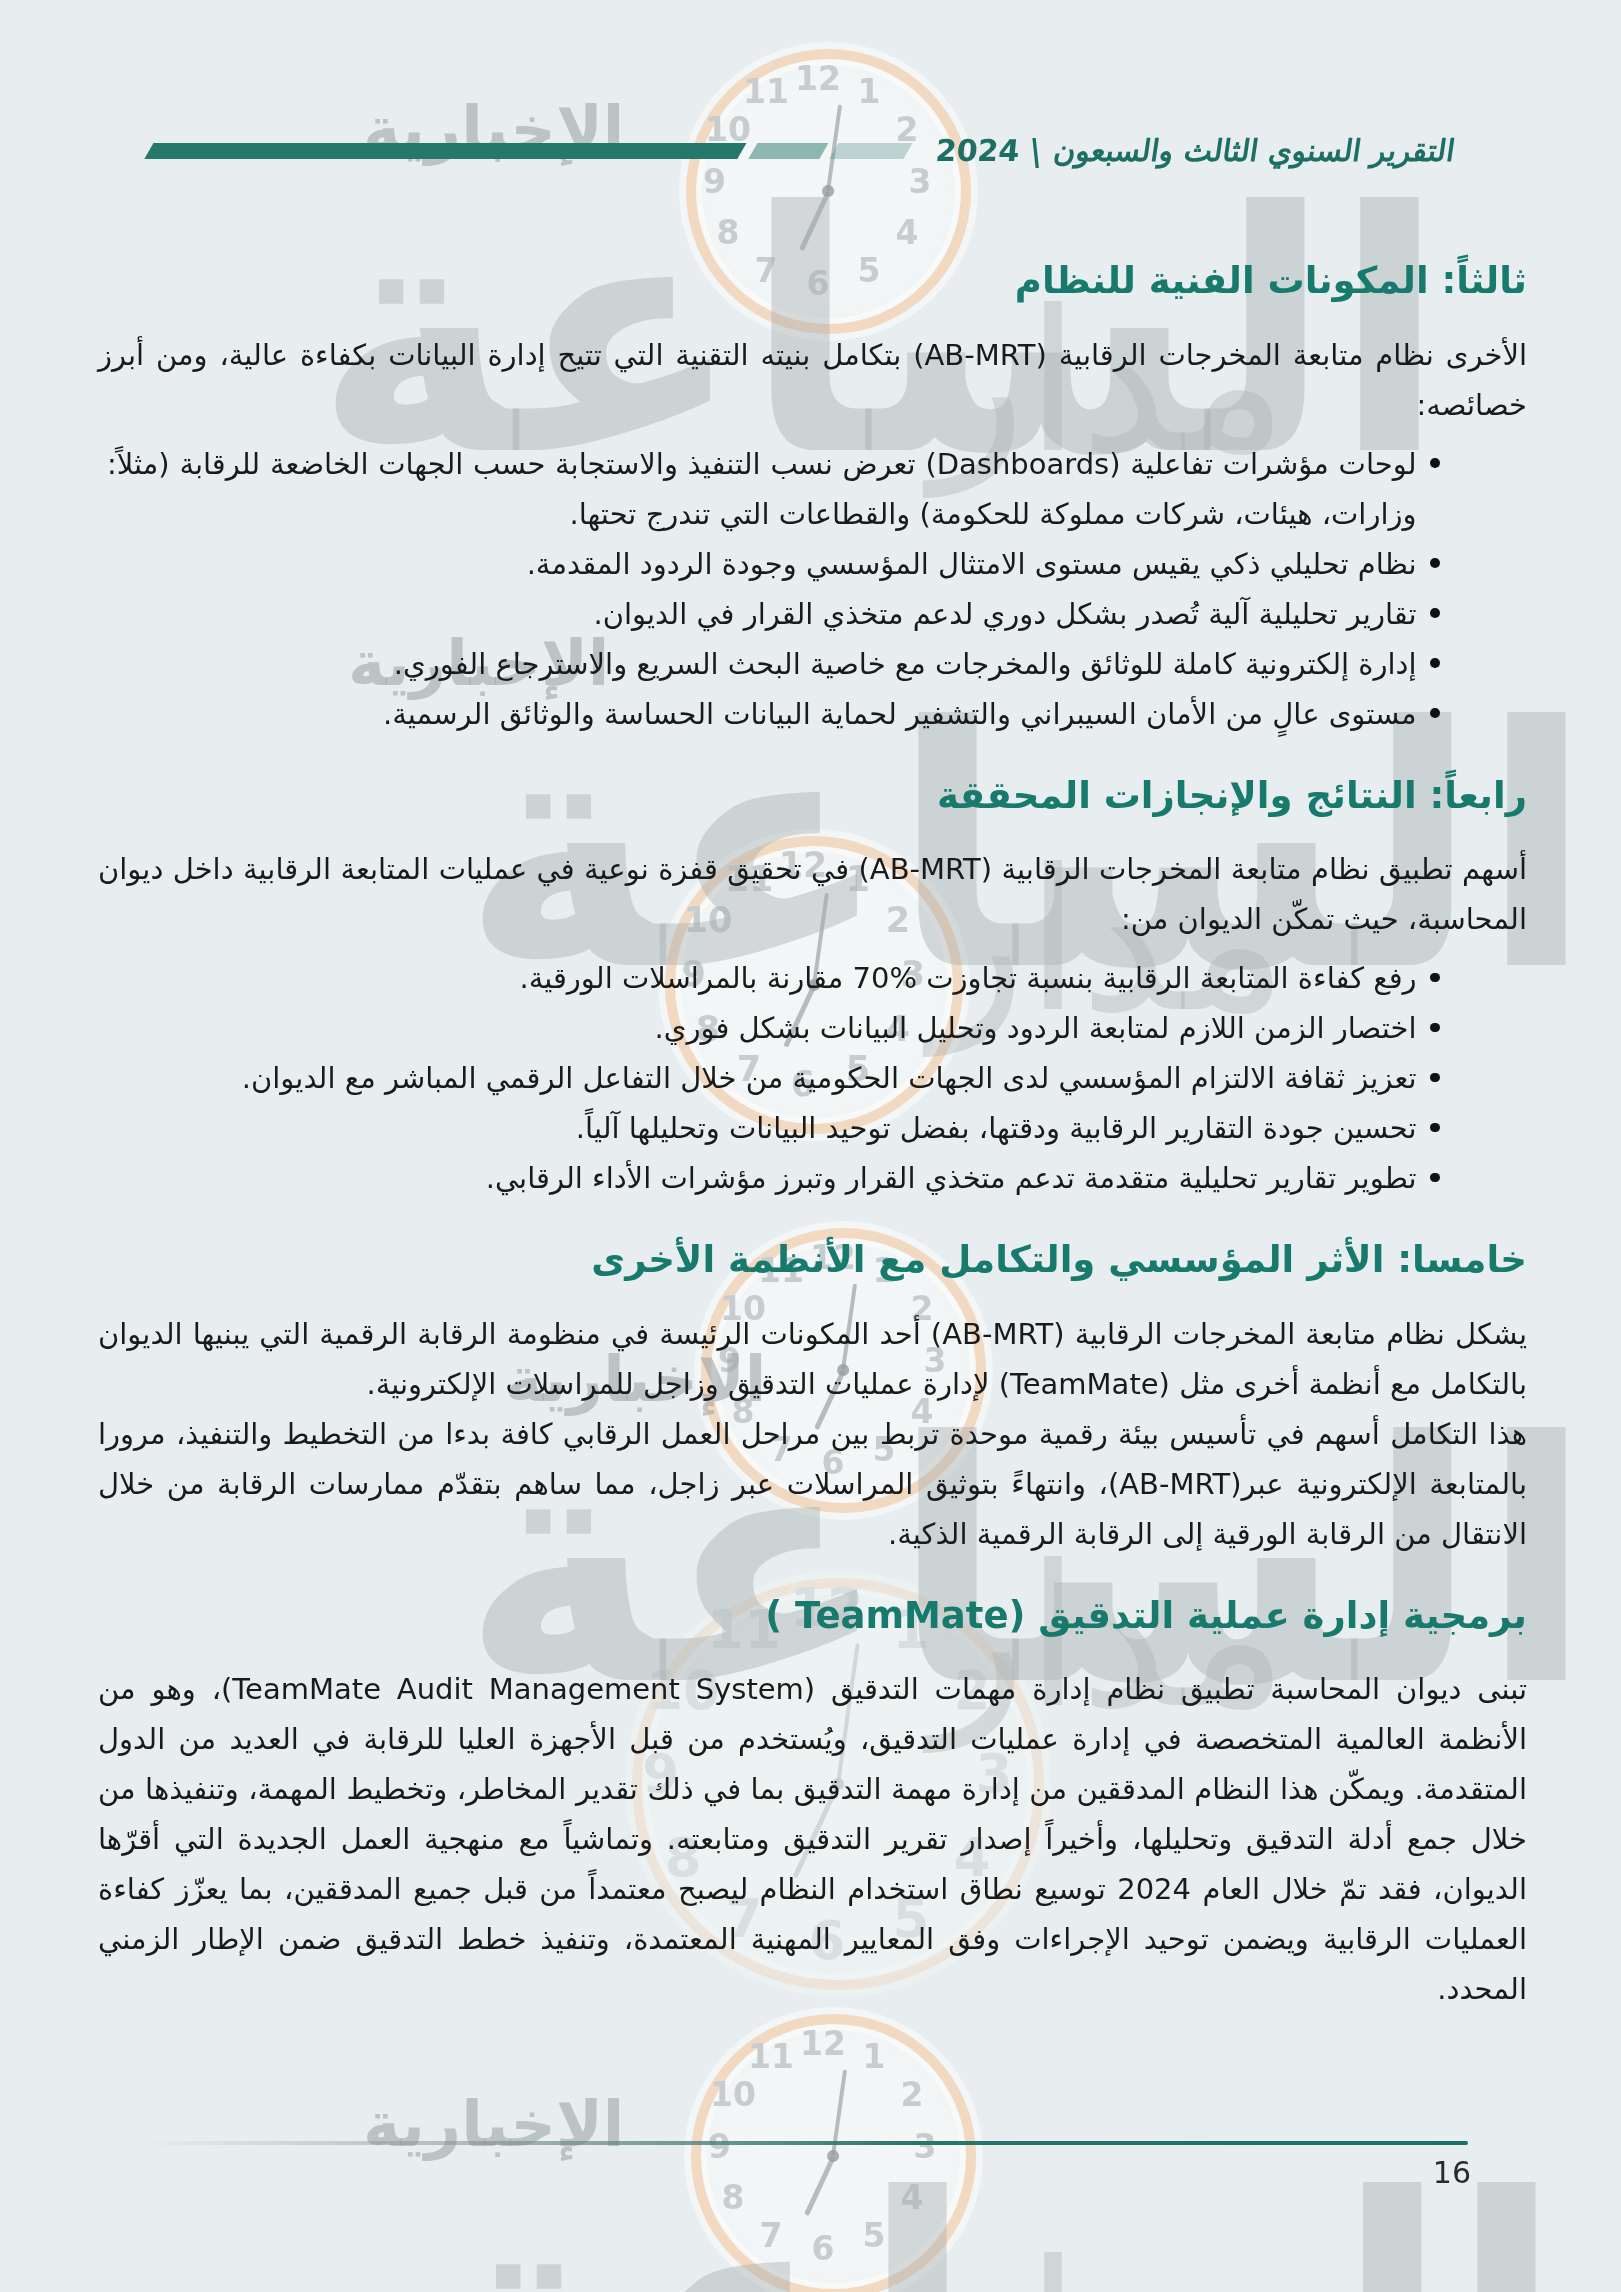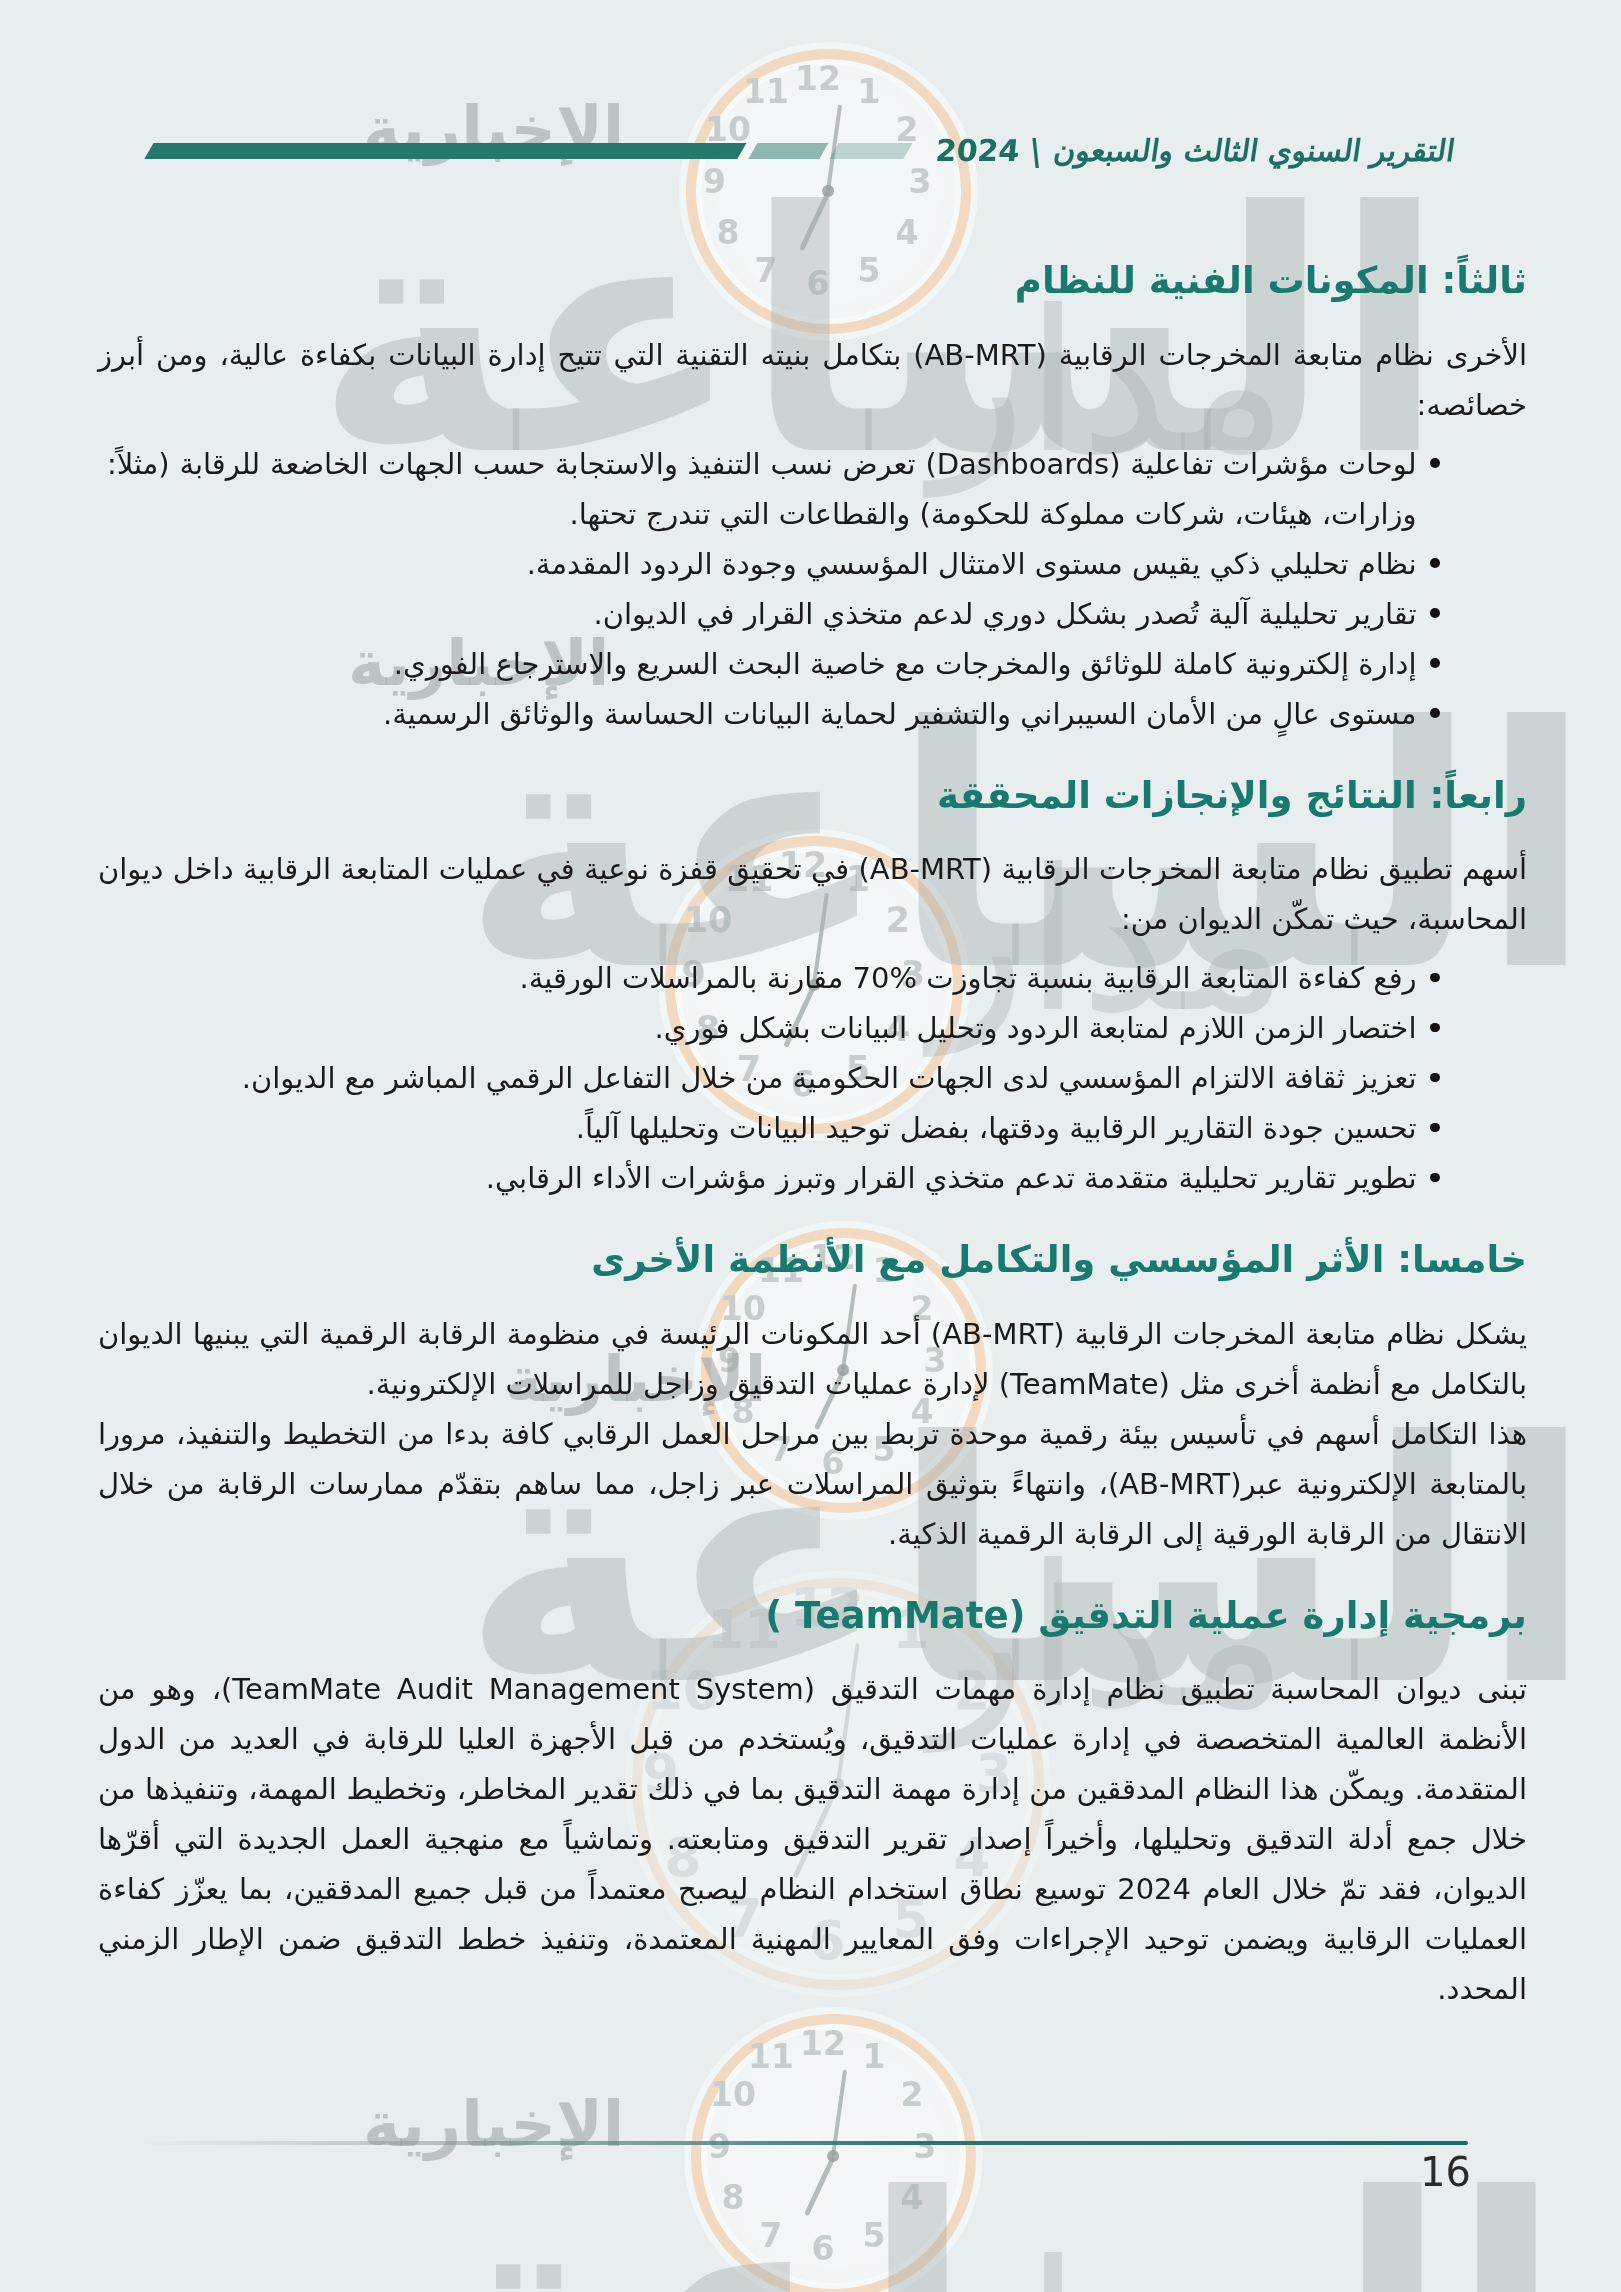--- a/index.html
+++ b/index.html
@@ -96,21 +96,21 @@
     position:absolute;z-index:1;
     left:98px;top:2141px;width:1370px;height:3.9px;border-radius:2px;
     background:linear-gradient(270deg,
       #1b6f66 0%, #2a746b 40%,
       rgba(125,140,138,.55) 72%,
       rgba(232,238,239,0) 97%);
   }
   .page-number{
     position:absolute;z-index:1;
     top:2155px;right:150px;
-    color:#2a2a2a;font-size:40px;line-height:35px;
+    color:#2a2a2a;font-size:30px;line-height:35px;
     direction:ltr;
     margin-left:8px;
   }
 </style>
 </head>
 <body>
 
 <div class="page">
 
   <div id="watermarks">

